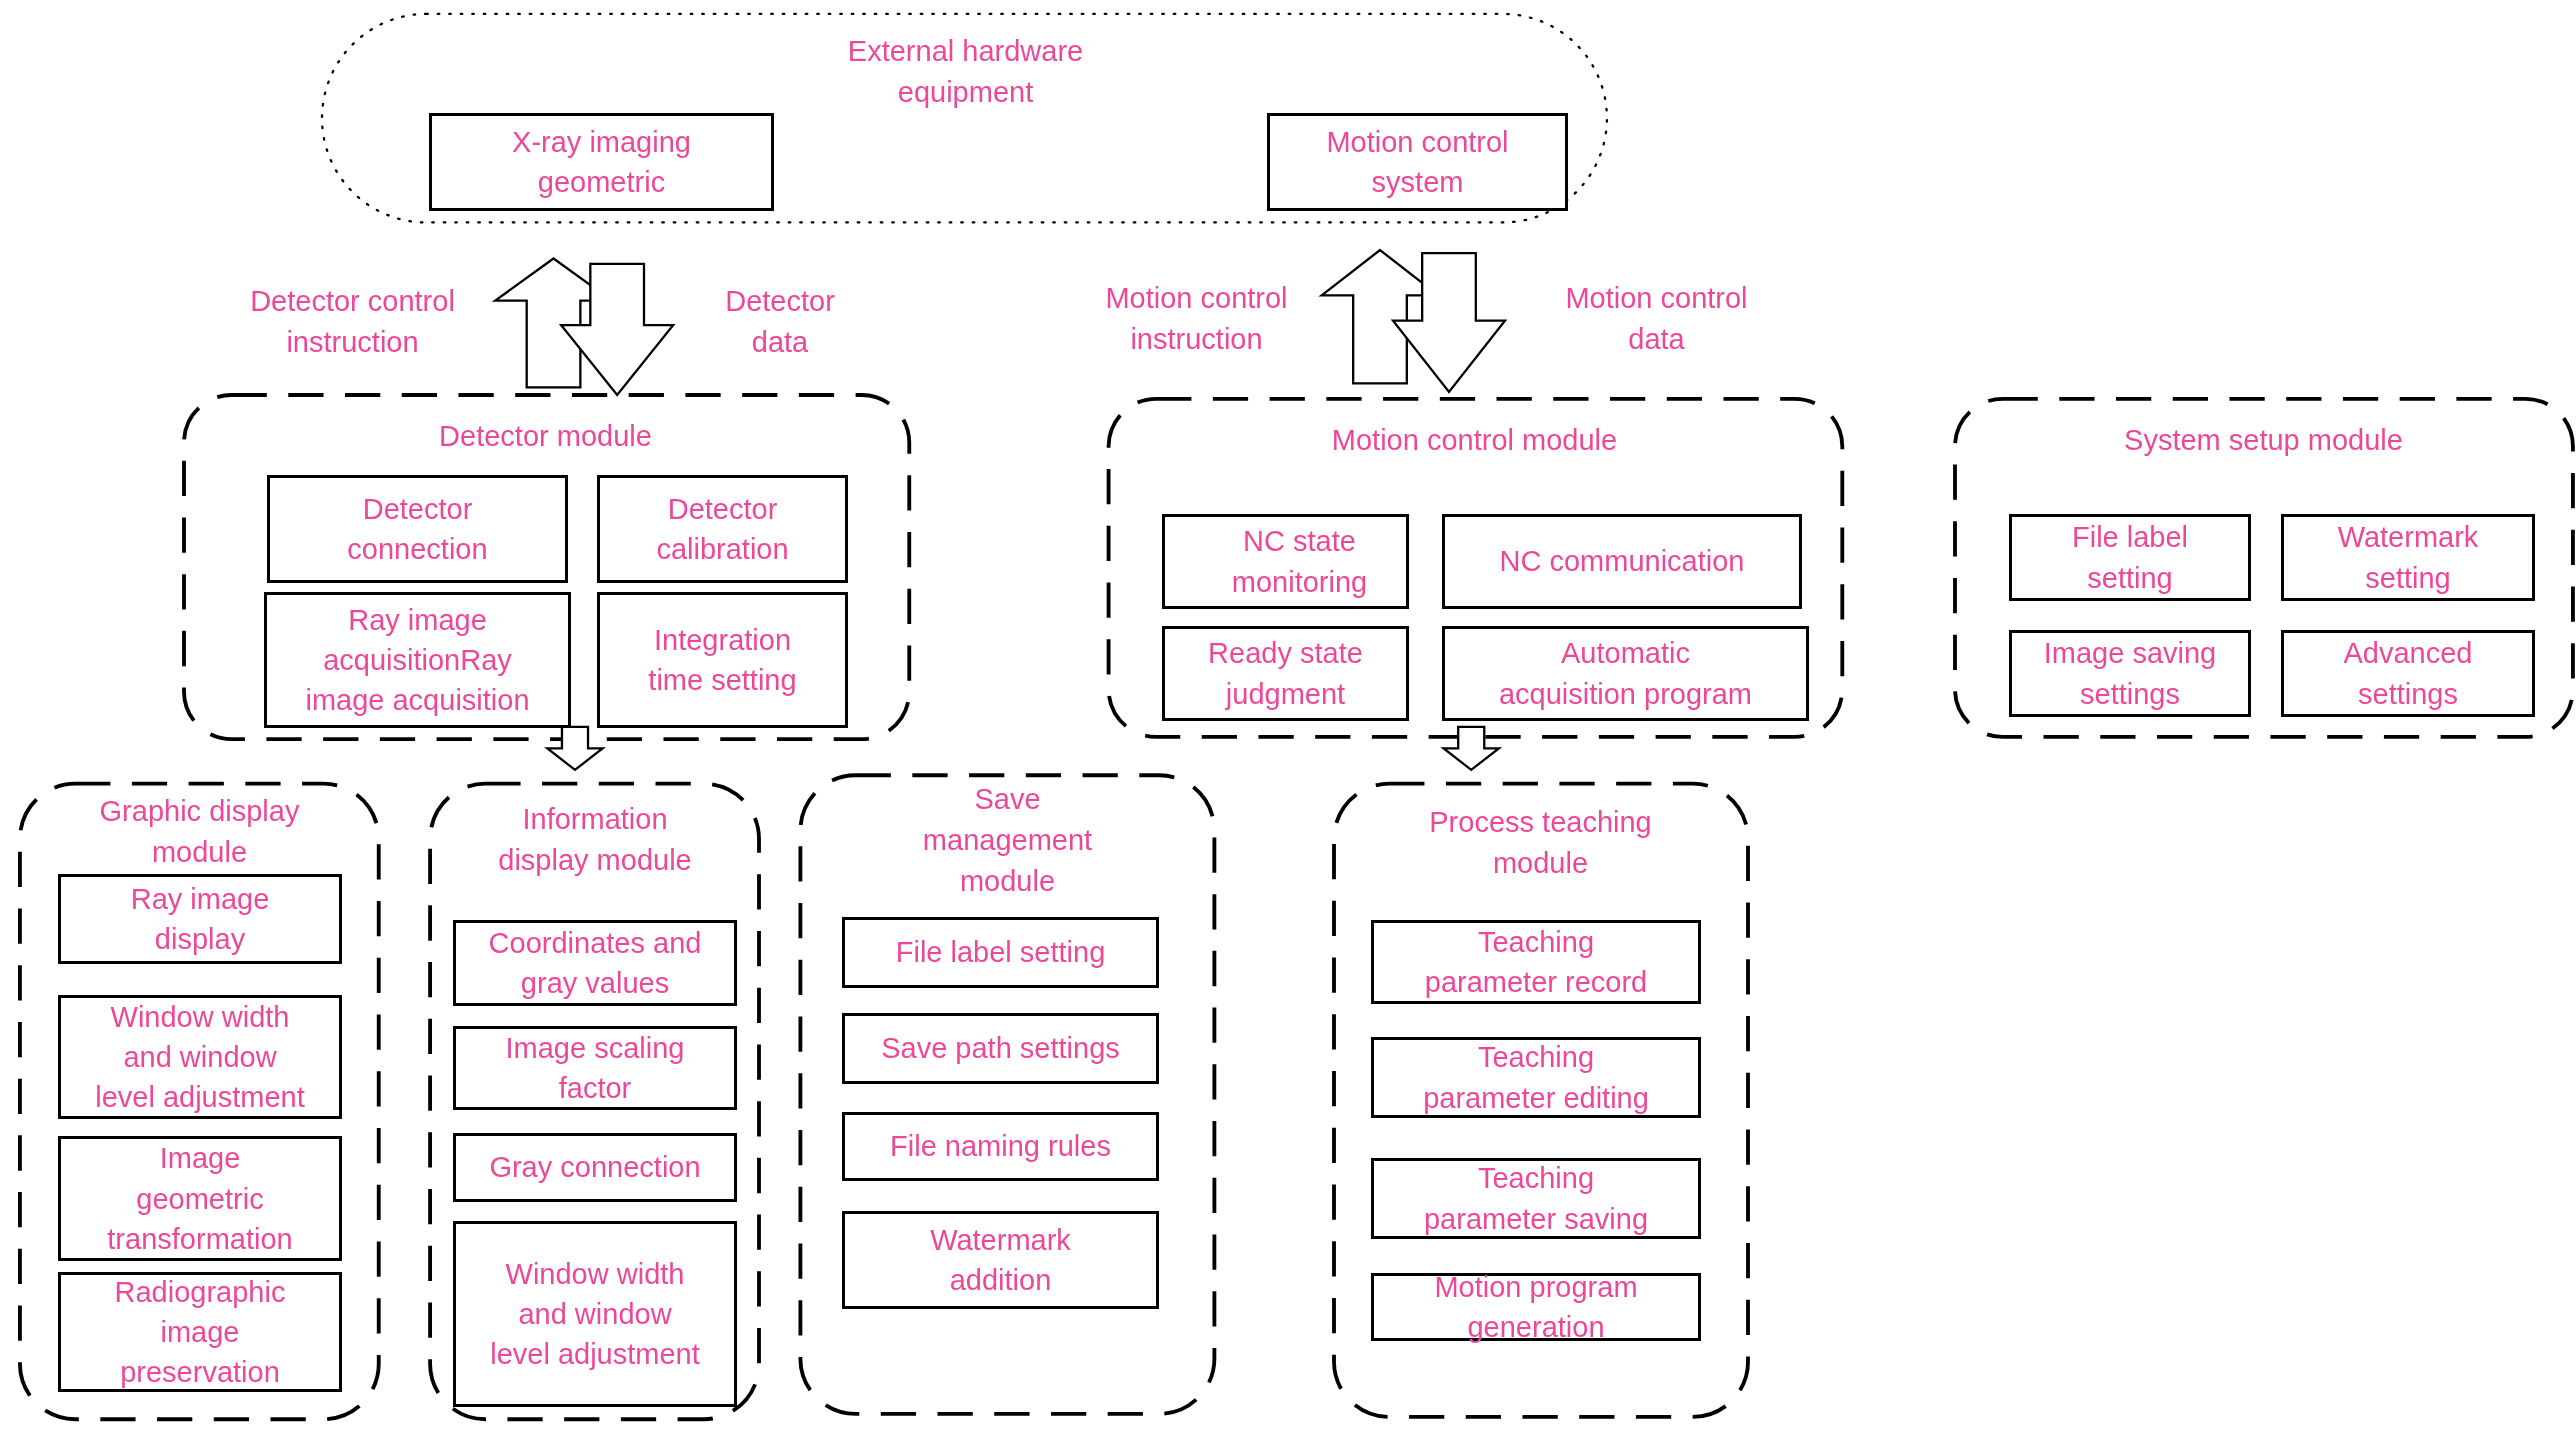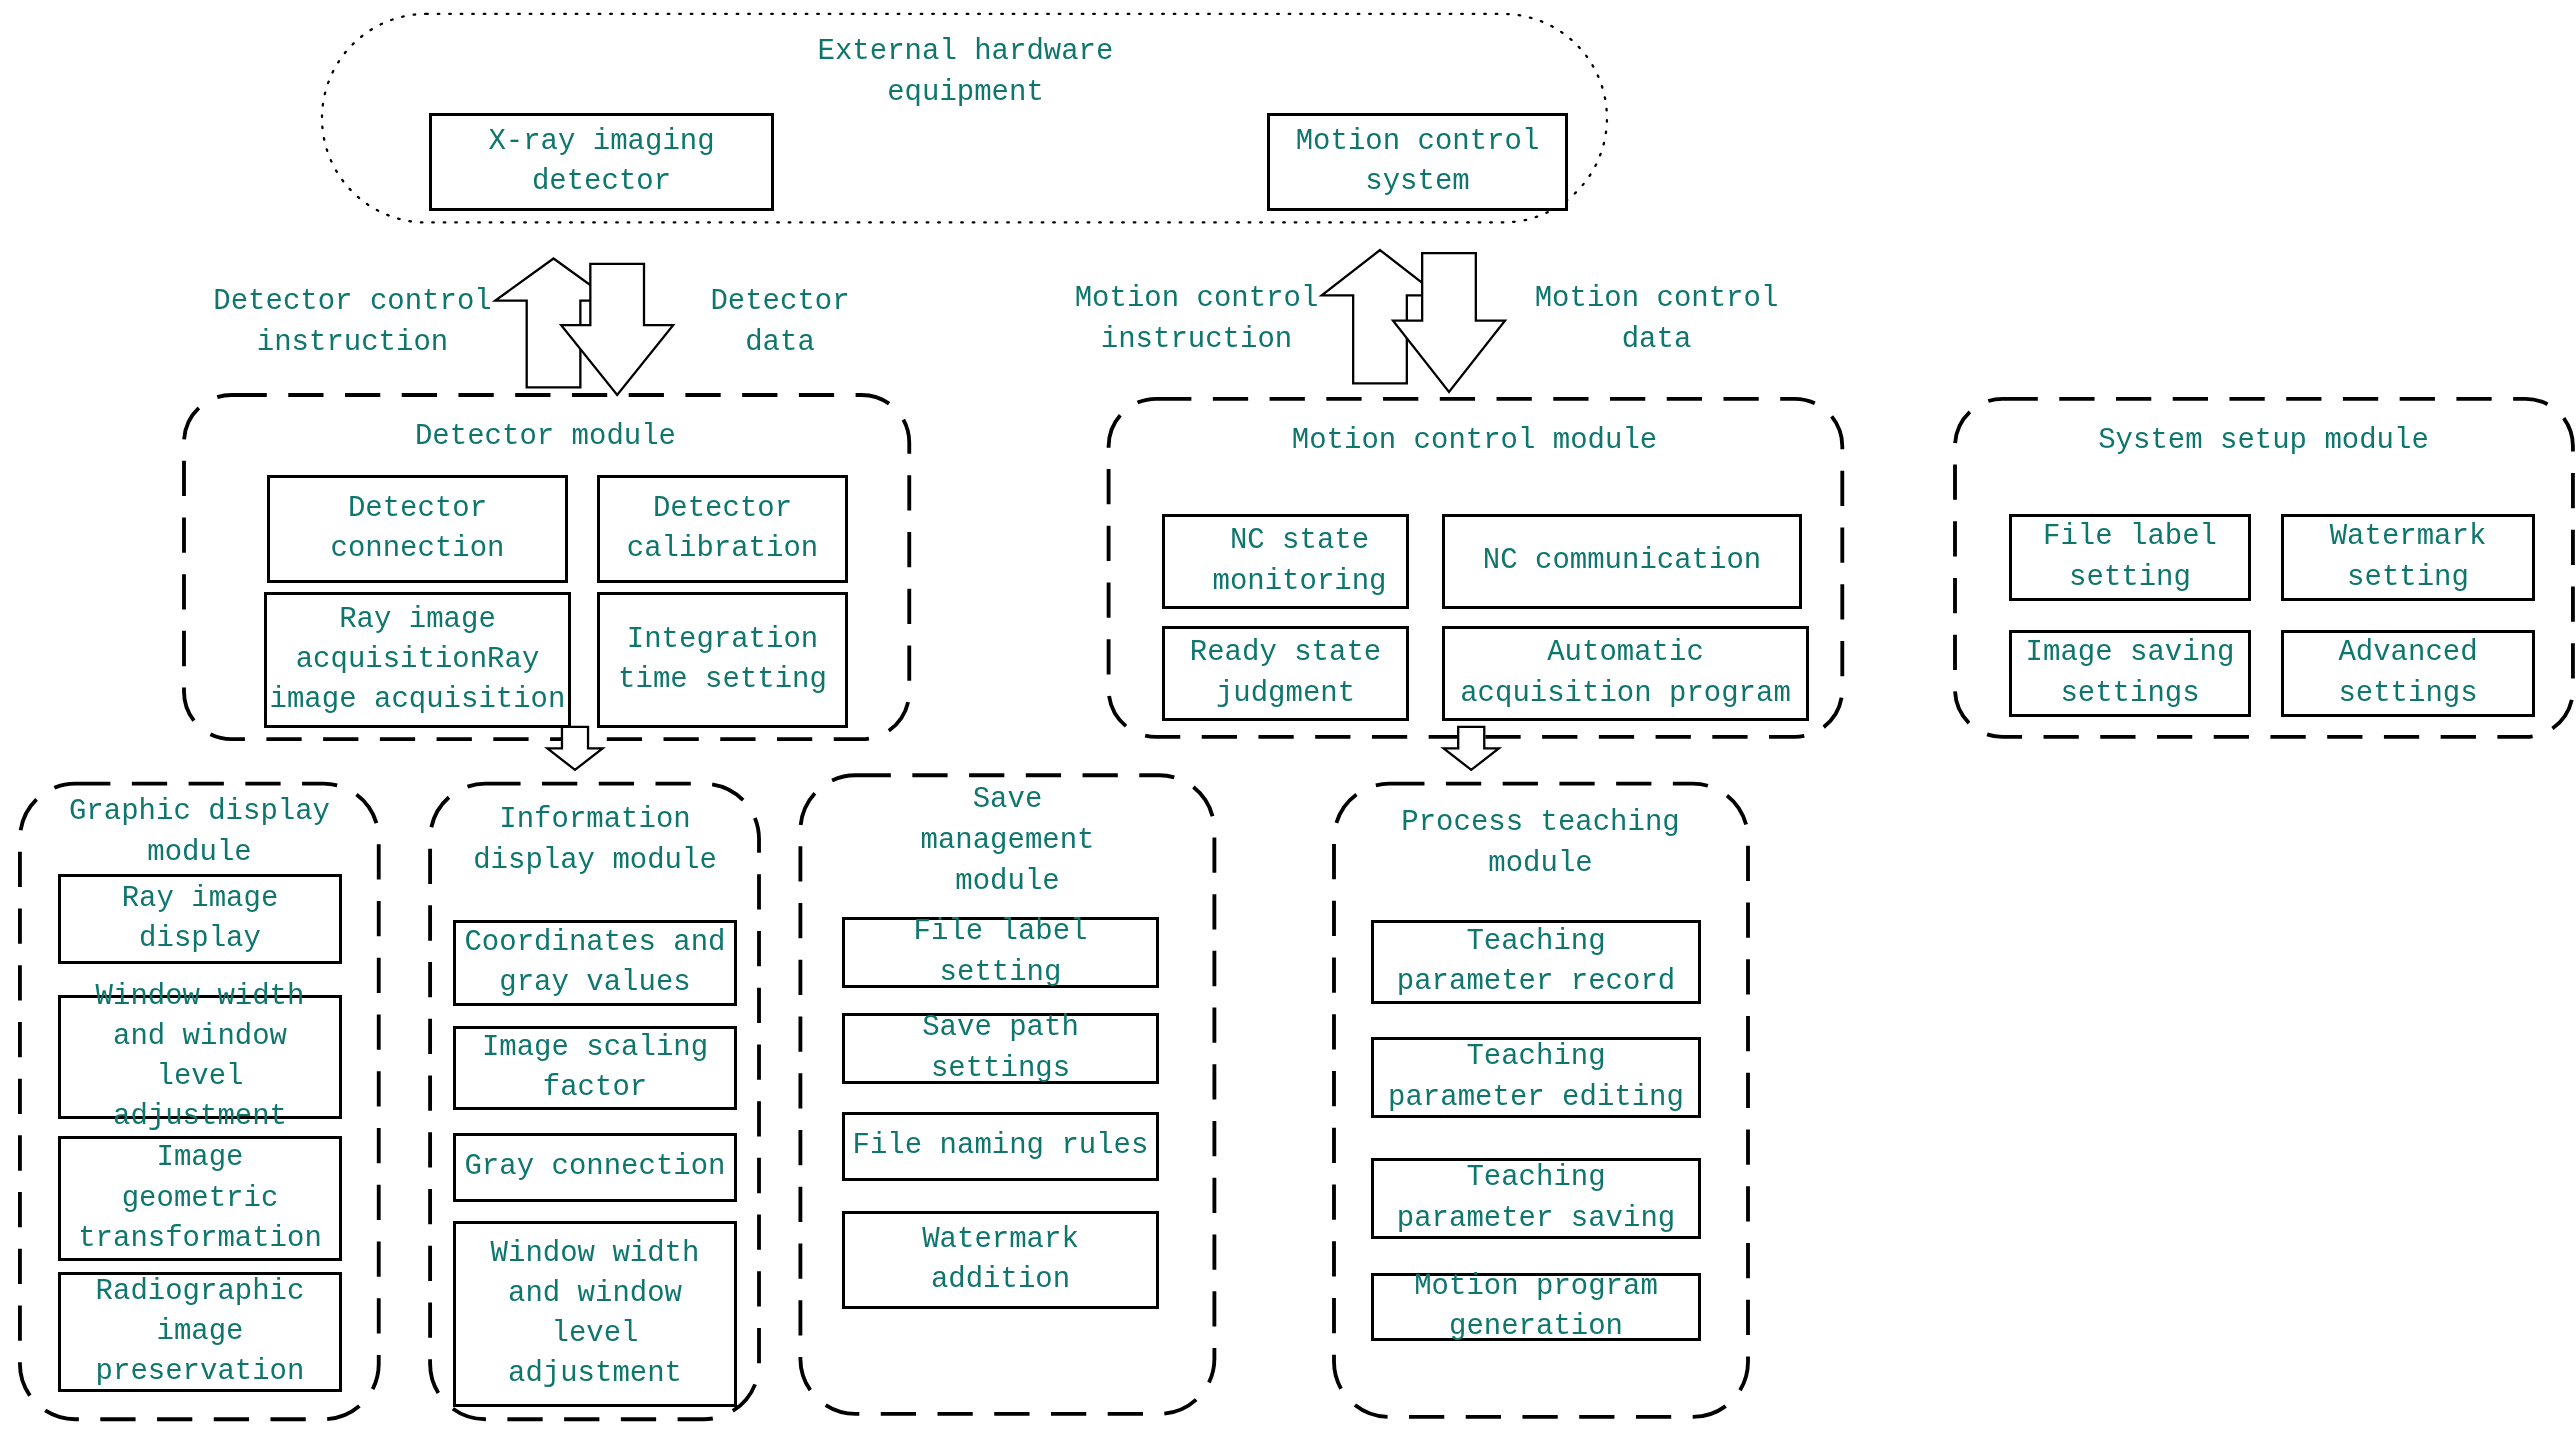--- a/index.html
+++ b/index.html
@@ -1,22 +1,22 @@
 <!DOCTYPE html>
 <html style="font-size:12.3px"><head>
 <meta charset="utf-8">
 <style>
   html, body { margin: 0; padding: 0; background: #ffffff; }
   .canvas {
     position: relative;
     width: 2576px;
     height: 1437px;
     background: #ffffff;
-    color: #0f766e;
-    font-family: Liberation Mono, monospace;
+    color: #ec4899;
+    font-family: Liberation Sans, sans-serif;
     font-size: 29px;
     overflow: hidden;
   }
   .shapes { position: absolute; left: 0; top: 0; }
   .dot   { fill: none; stroke: #000; stroke-width: 3; stroke-dasharray: 2 13; stroke-linecap: round; }
   .dash  { fill: none; stroke: #000; stroke-width: 5; stroke-dasharray: 46 28; }
   .arrow { fill: #ffffff; stroke: #000; stroke-width: 3; stroke-linejoin: miter; }
   .thin  { stroke-width: 3; }
   .box {
     position: absolute;
@@ -59,21 +59,21 @@
     <polygon class="arrow" points="1800,326 1876,385 1835,385 1835,500 1765,500 1765,385 1724,385"></polygon>
     <polygon class="arrow" points="1855,330 1925,330 1925,418 1963,418 1890,511 1817,418 1855,418"></polygon>
 
     <polygon class="arrow thin" points="733,948 767,948 767,976 786,976 750,1004 714,976 733,976"></polygon>
     <polygon class="arrow thin" points="1902,948 1936,948 1936,976 1955,976 1919,1004 1883,976 1902,976"></polygon>
   </svg>
 
   <div class="t" style="left:751px;top:31px;width:429px;">External hardware
 equipment</div>
   <div class="box" style="left:429px;top:113px;width:345px;height:98px;">X-ray imaging
-detector</div>
+geometric</div>
   <div class="box" style="left:1267px;top:113px;width:301px;height:98px;">Motion control
 system</div>
 
   <div class="t" style="left:207px;top:281px;width:291px;">Detector control
 instruction</div>
   <div class="t" style="left:688px;top:281px;width:184px;">Detector
 data</div>
   <div class="t" style="left:1066px;top:278px;width:261px;">Motion control
 instruction</div>
   <div class="t" style="left:1524px;top:278px;width:265px;">Motion control

